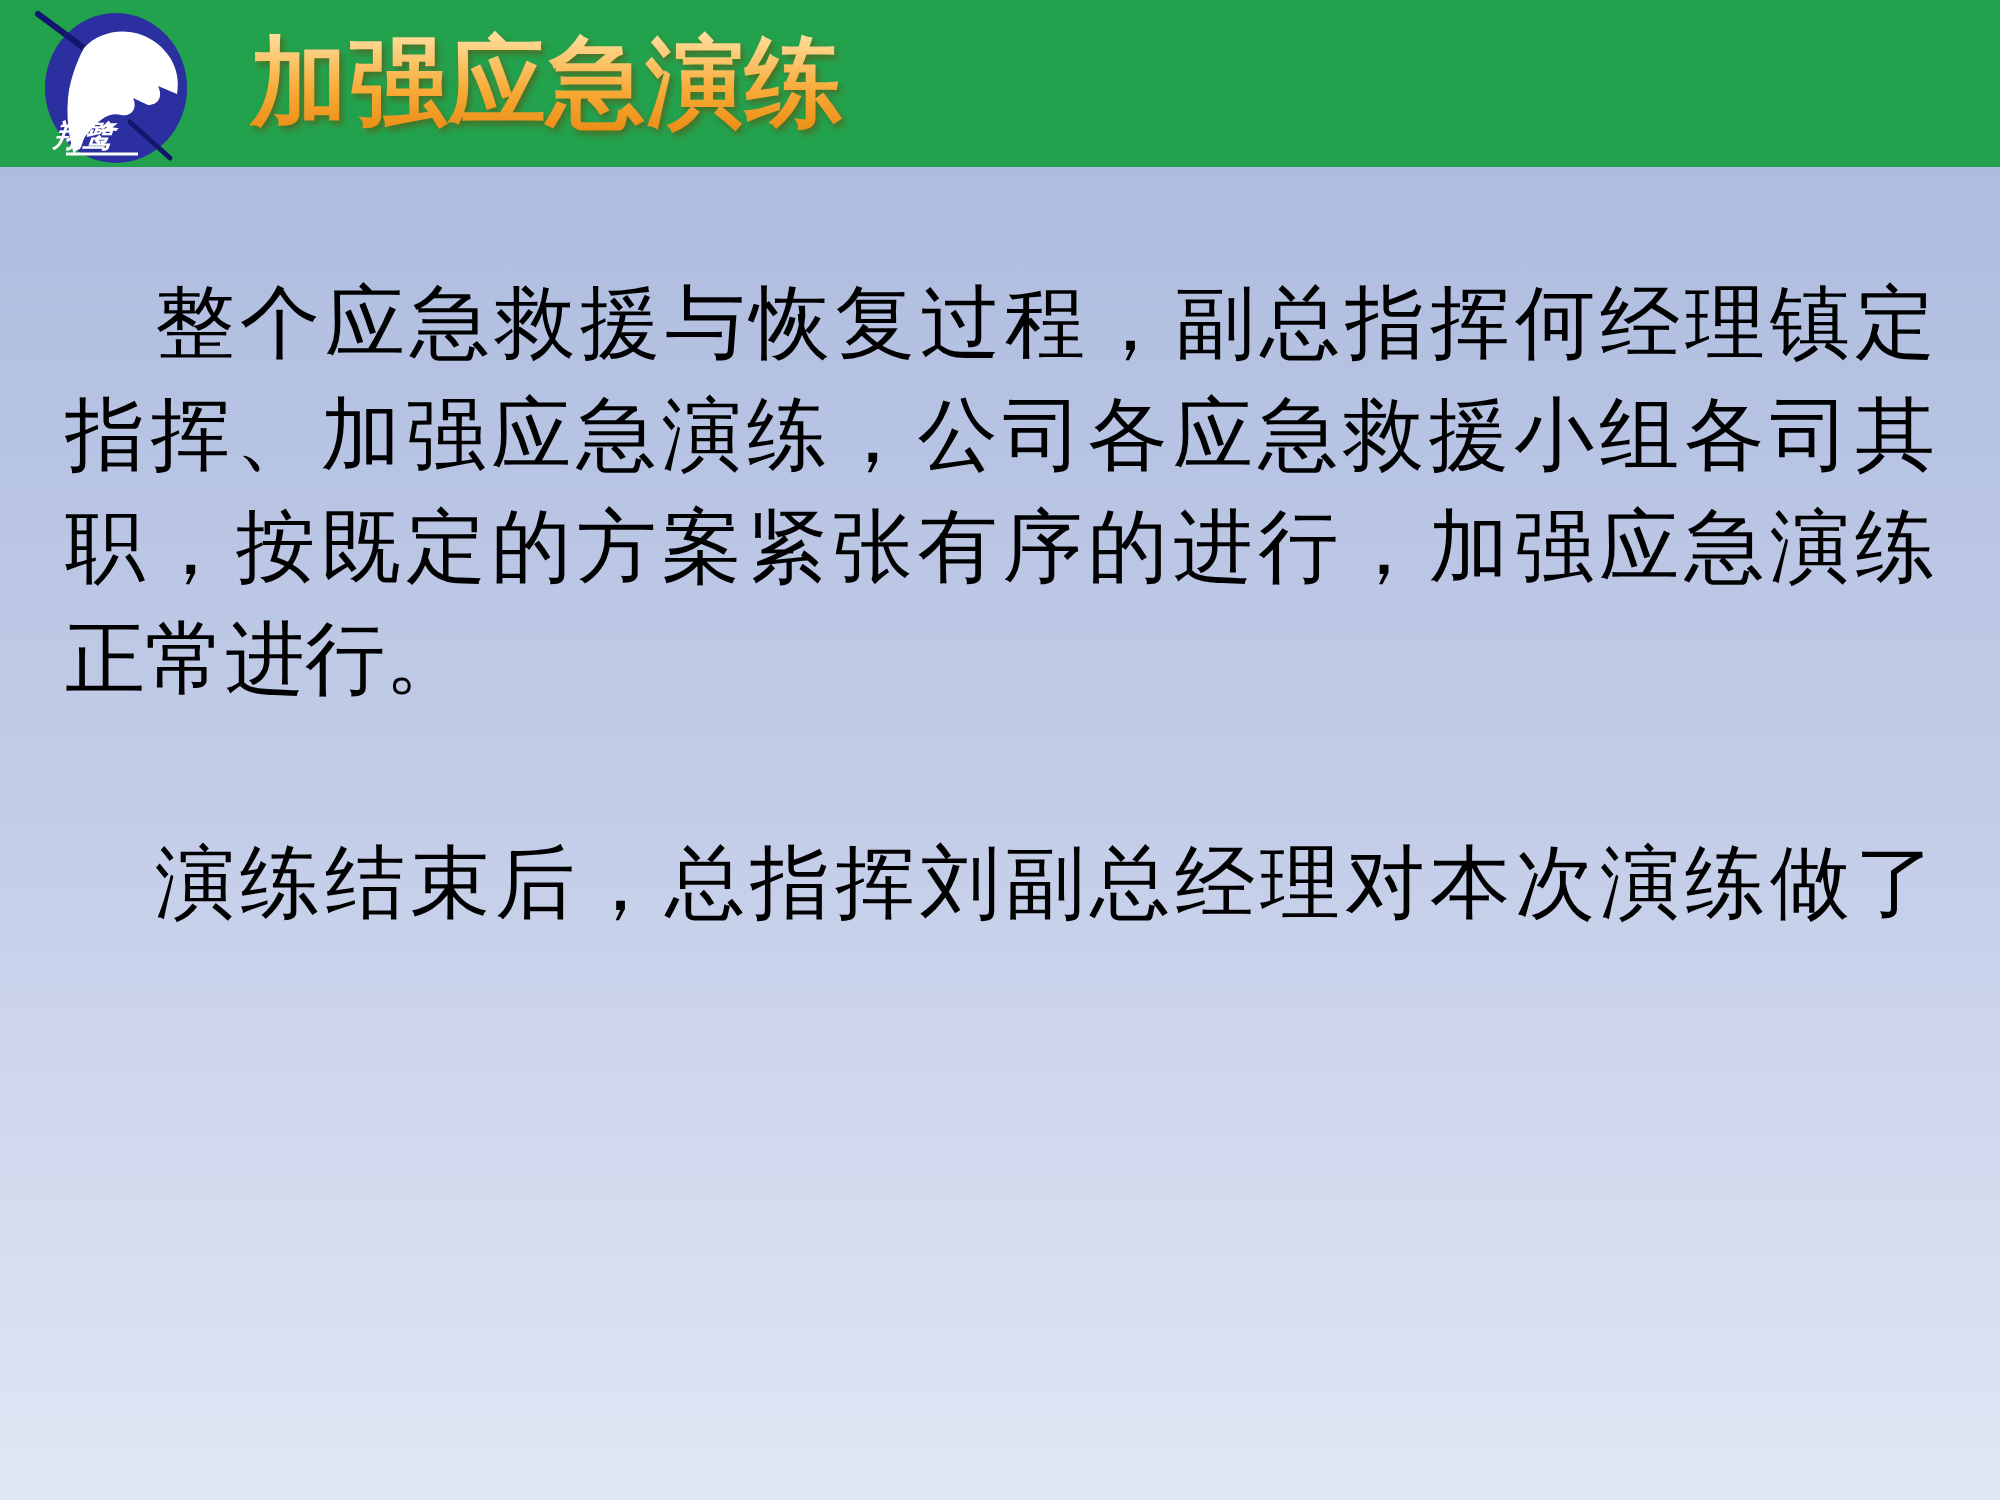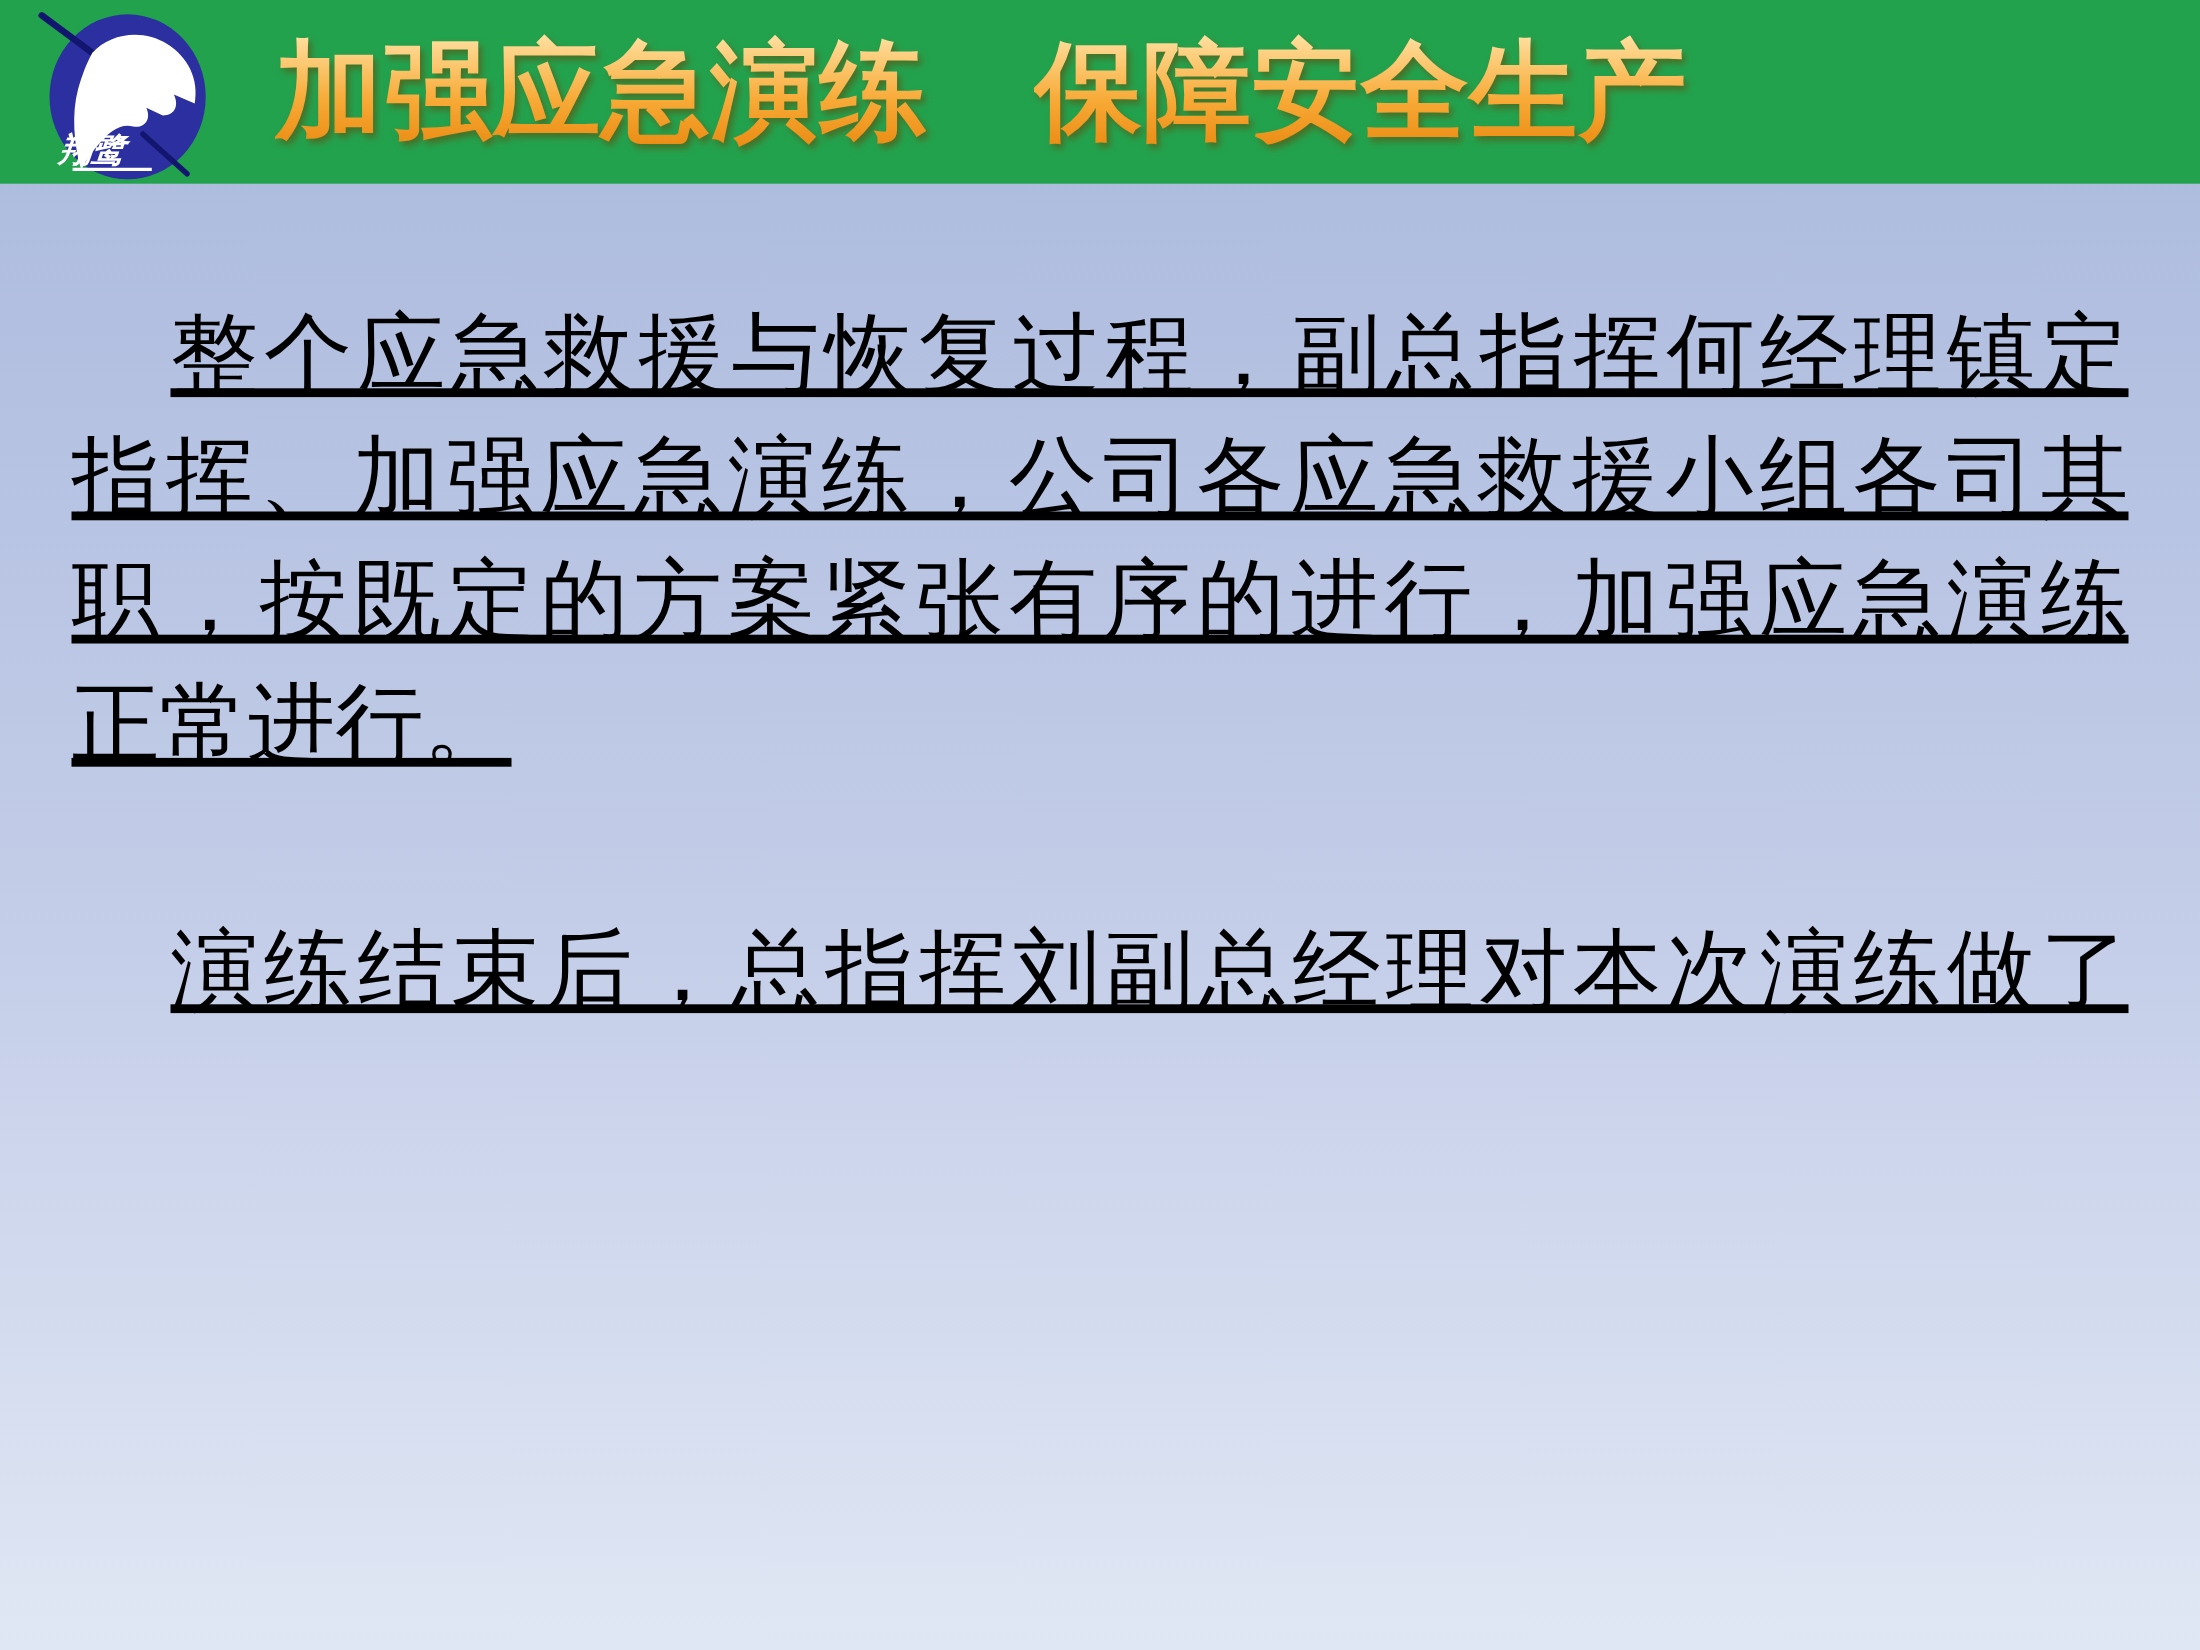--- a/index.html
+++ b/index.html
@@ -41,21 +41,20 @@
       -webkit-text-fill-color: transparent;
     }
   }
   
   .content {
     position: absolute; top: 167px; left: 0;
     width: 2000px; height: 1333px;
     padding: 100px 65px 0 65px;
     box-sizing: border-box;
     color: #000;
-    text-decoration: underline;
   }
   .para { margin: 0; }
   .para-2 { margin-top: 112px; }
   .line {
     font-size: 80px;
     line-height: 112px;
     text-align: justify;
     white-space: nowrap;
   }
   .jf { text-align-last: justify; }
@@ -73,21 +72,20 @@
       <path d="M54,44 C70,26 100,22 122,36 C141,48 151,68 147,90
                L128,82 C133,92 129,101 118,101 L103,94
                C108,105 101,113 91,111 C79,108 69,116 59,128
                C51,137 46,145 44,151 C37,128 35,99 41,77 C45,63 49,53 54,44 Z" fill="#ffffff"></path>
       <path d="M100,118 L140,154" stroke="#12166e" stroke-width="5" stroke-linecap="round" fill="none"></path>
       <text x="38" y="142" font-size="30" font-style="italic" font-weight="bold" fill="#ffffff" transform="skewX(-6)" font-family="Liberation Sans, DejaVu Sans, sans-serif">翔鹭</text>
       <path d="M36,150 L108,150" stroke="#ffffff" stroke-width="3"></path>
     </svg>
     <div class="banner-title">
       <span>加强应急演练</span>
-      <span>保障安全生产</span>
     </div>
   </div>
 
   <div class="content">
     <div class="para">
       <div class="line jf ind">整个应急救援与恢复过程，副总指挥何经理镇定</div>
       <div class="line jf">指挥、加强应急演练，公司各应急救援小组各司其</div>
       <div class="line jf">职，按既定的方案紧张有序的进行，加强应急演练</div>
       <div class="line">正常进行。</div>
     </div>

